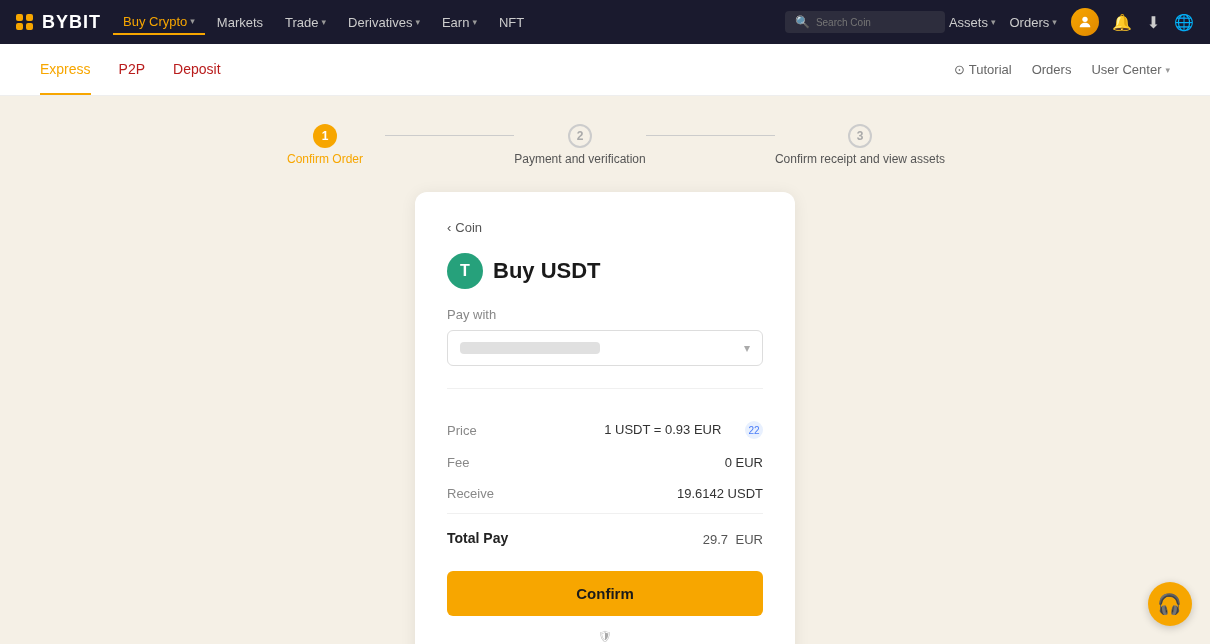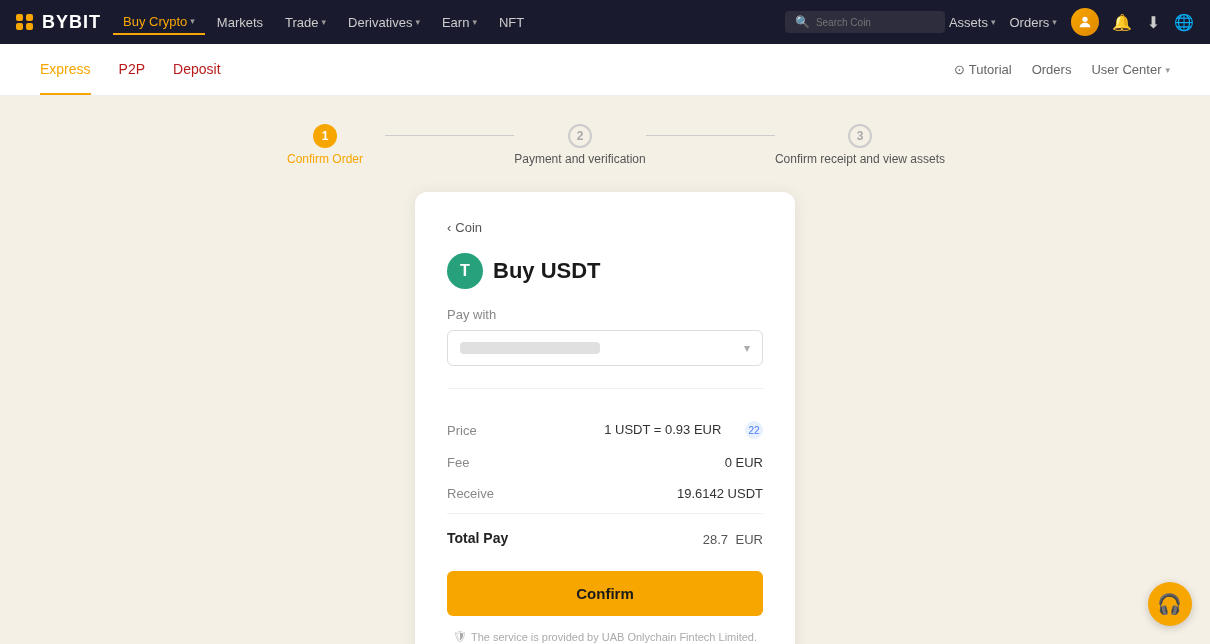--- a/index.html
+++ b/index.html
@@ -535,30 +535,29 @@
         </div>
         <div class="info-row">
           <span class="info-label">Receive</span>
           <span class="info-value">19.6142 USDT</span>
         </div>
       </div>
 
       <div class="total-row">
         <span class="total-label">Total Pay</span>
         <div class="total-value">
-          <span>28.7</span>
+          <span>29.7</span>
           <span>EUR</span>
         </div>
       </div>
 
       <button class="confirm-btn">Confirm</button>
 
       <div class="footer-note">
         <span>🛡</span>
-        <span>The service is provided by UAB Onlychain Fintech Limited.</span>
       </div>
 
     </div>
   </div>
 
 </div>
 
 <div class="help-btn">🎧</div>
 
 </body></html>

